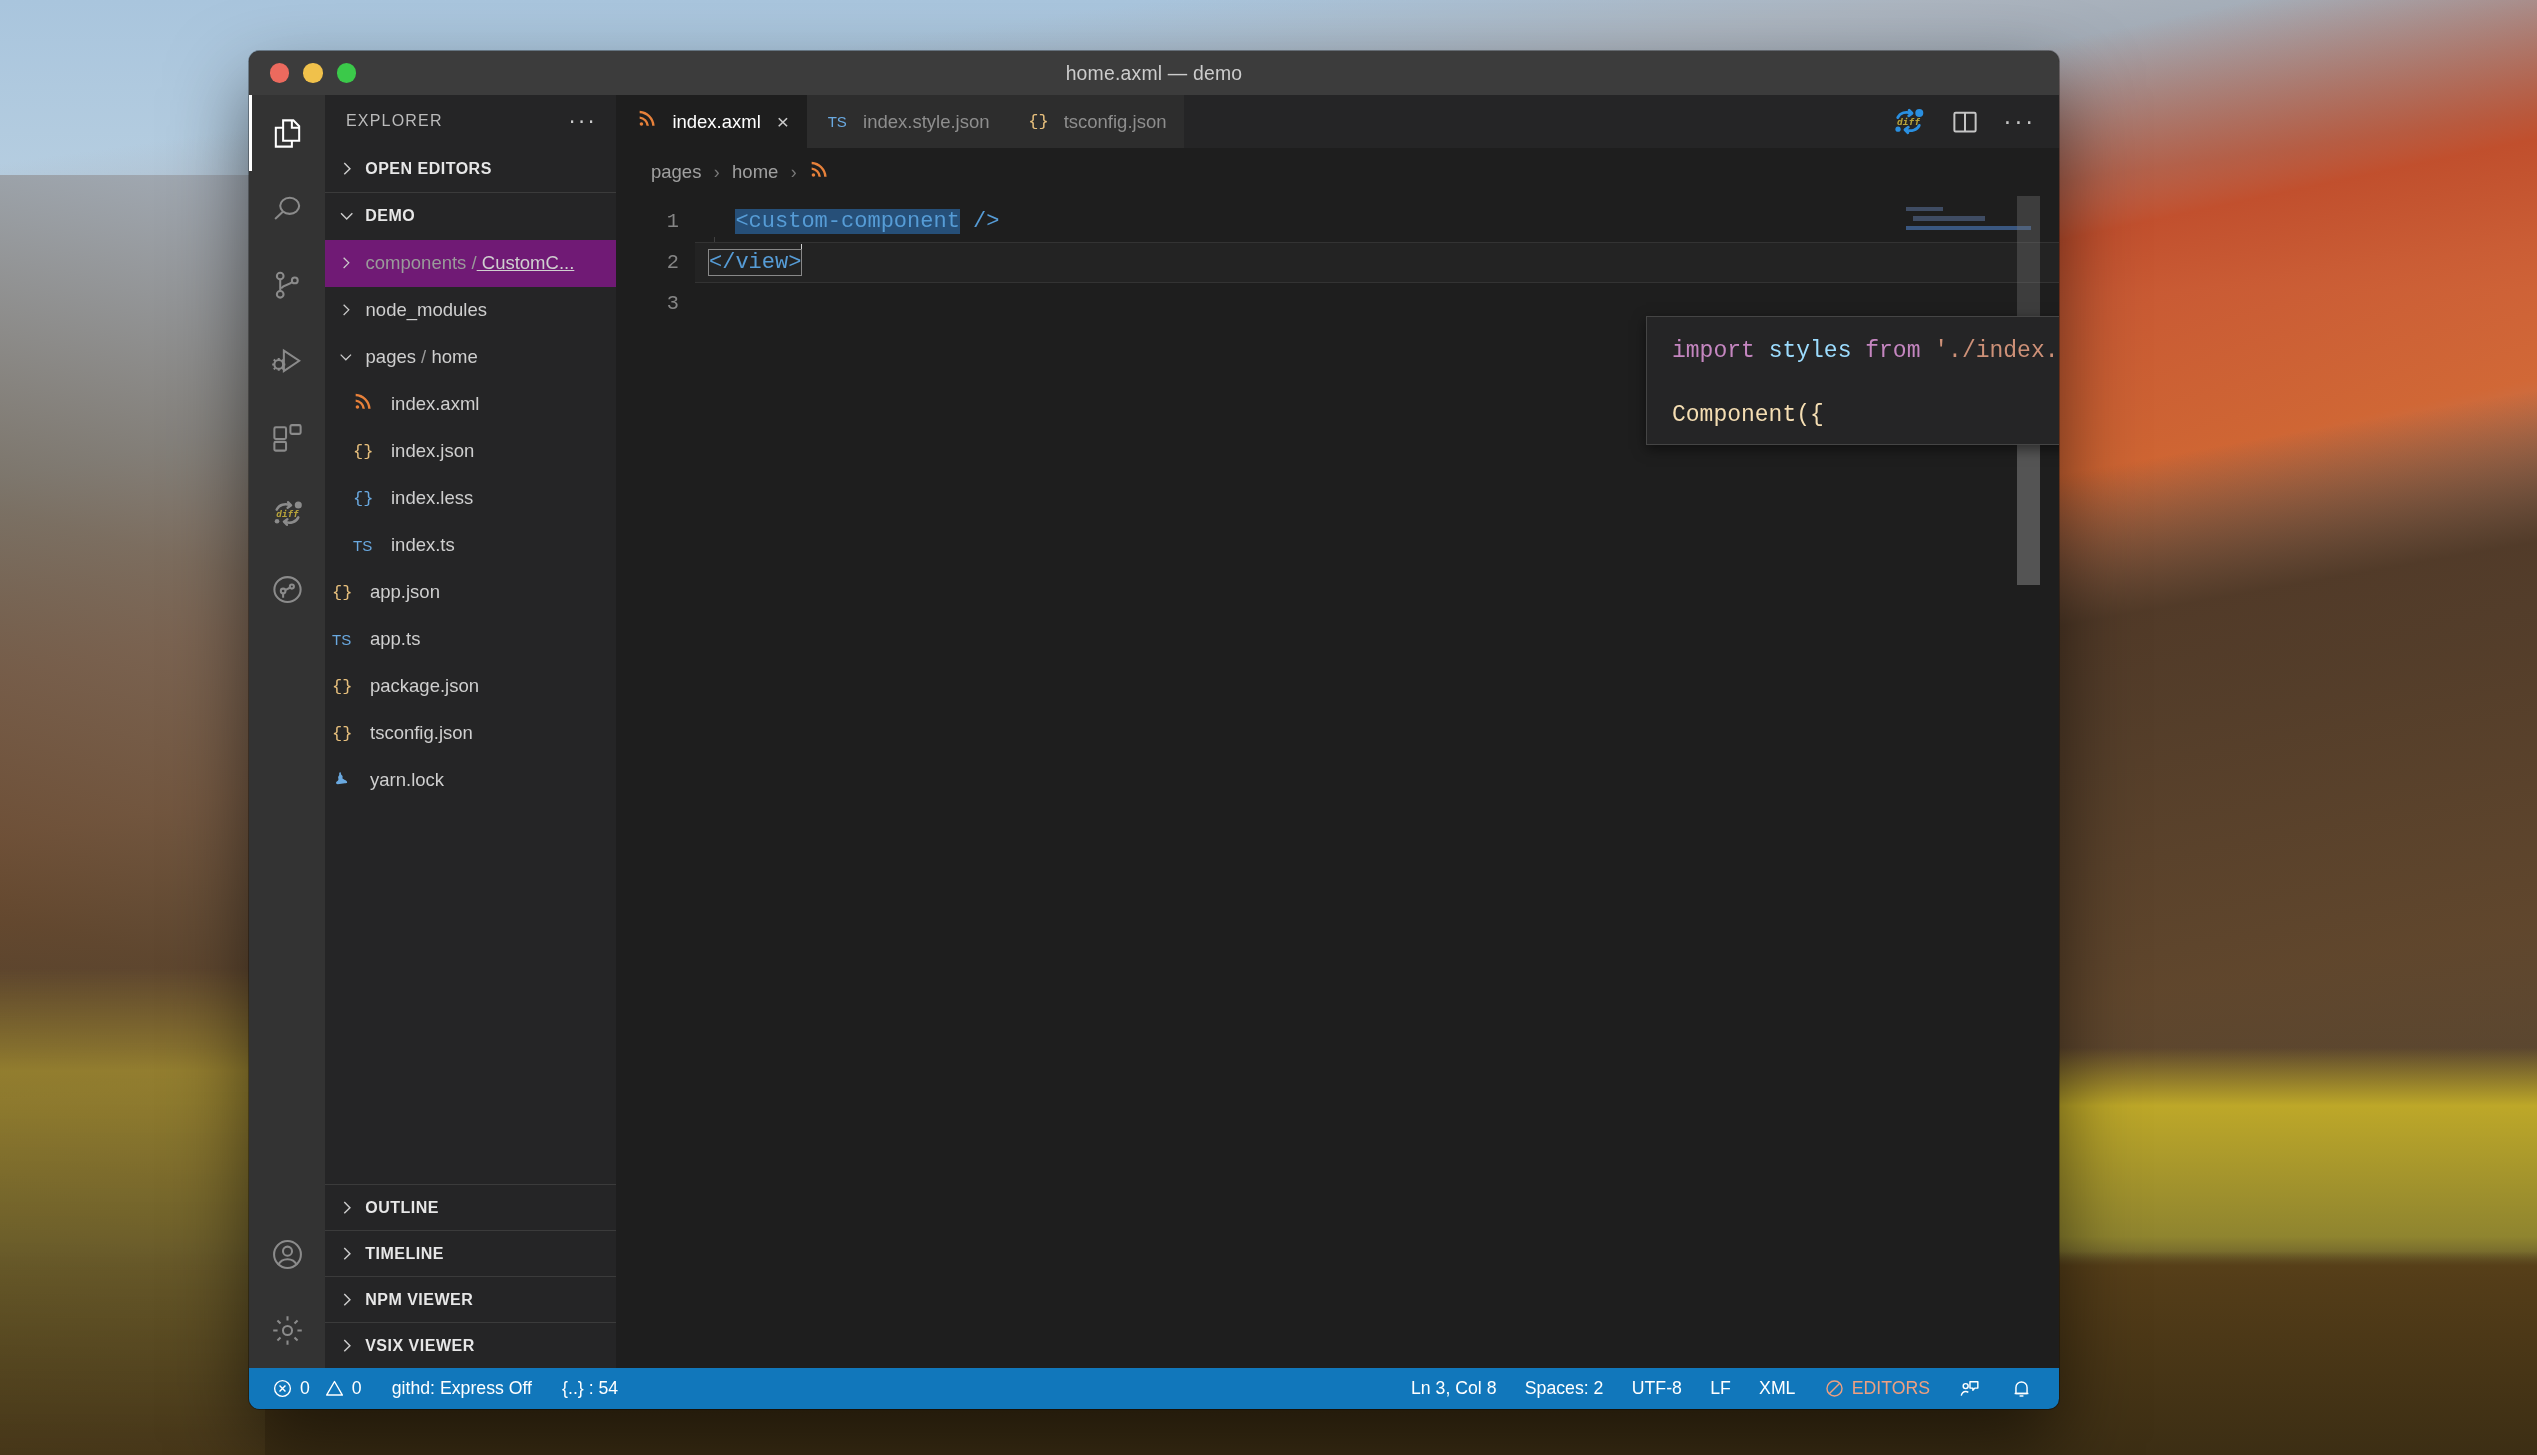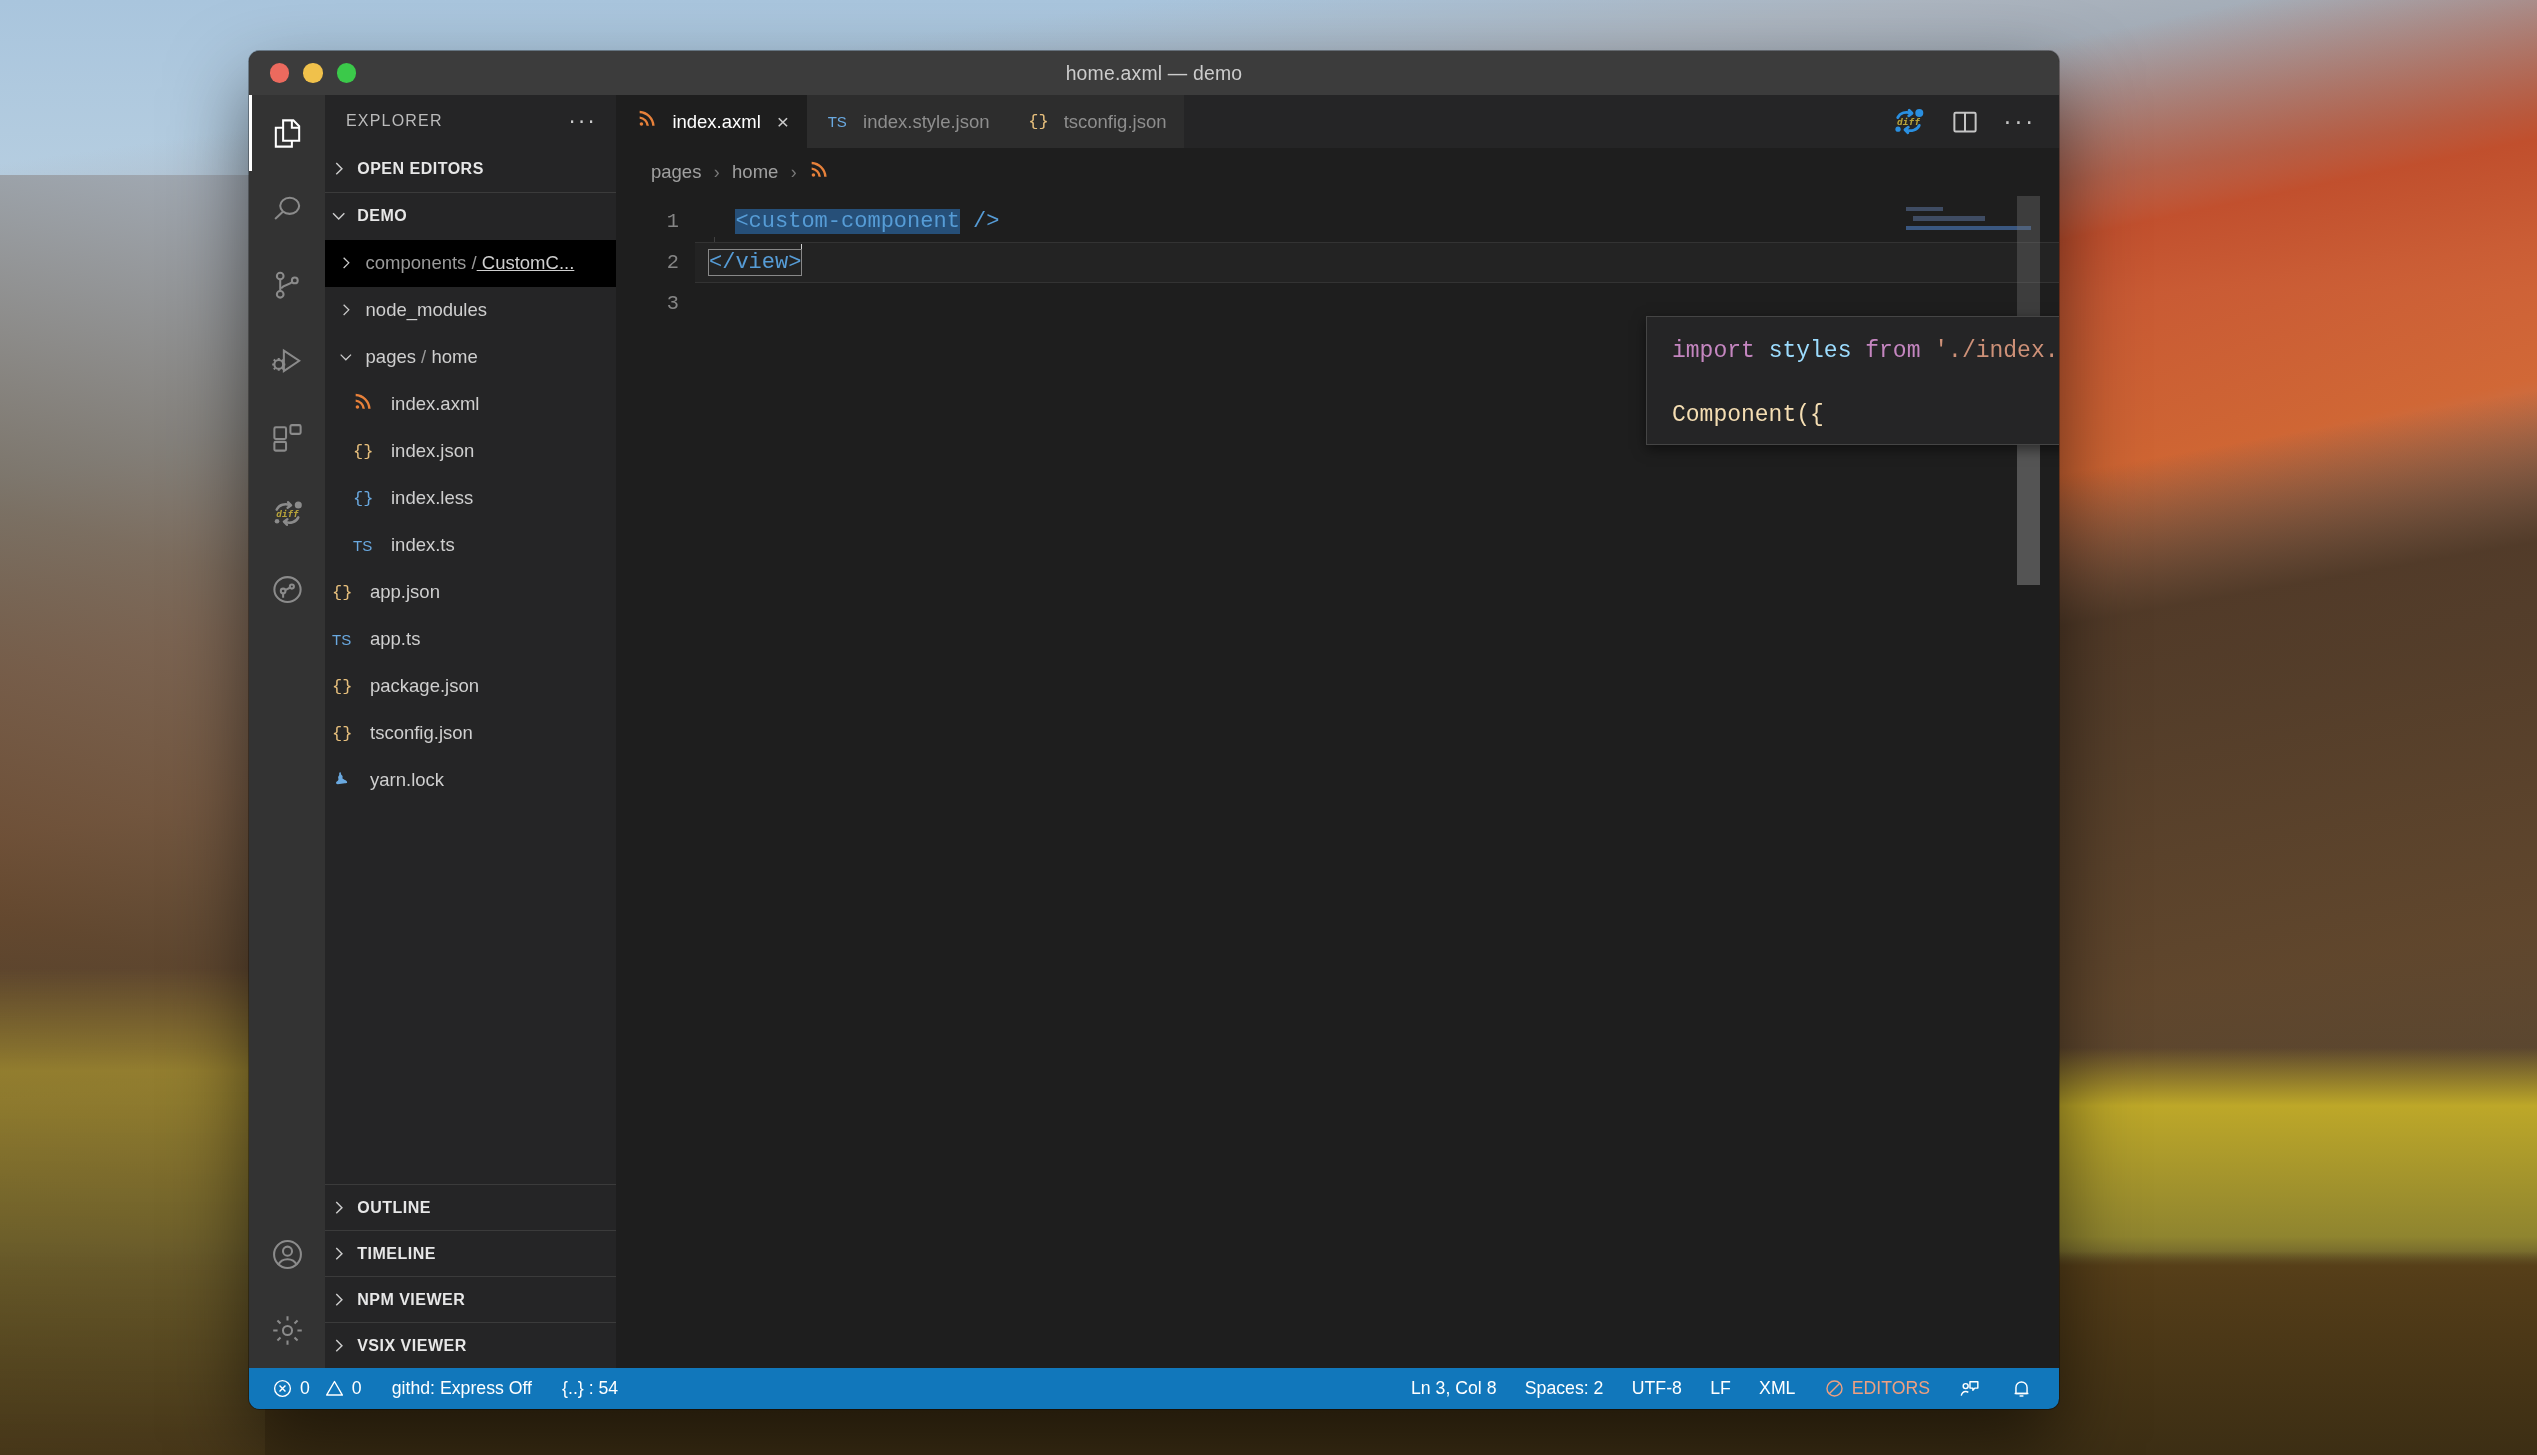--- a/index.html
+++ b/index.html
@@ -79,32 +79,32 @@
   #sidebar {
     width:291px; background:#252526; flex:0 0 auto;
     display:flex; flex-direction:column; min-height:0;
   }
   #sidebar-title {
     height:51px; display:flex; align-items:center; justify-content:space-between;
     padding:0 19.4px 0 21px; color:#bbbbbb; font-size:16px; letter-spacing:1.2px;
   }
   #sidebar-dots { color:#cccccc; font-size:23px; letter-spacing:1.8px; line-height:1; }
   .section-header {
-    height:46px; display:flex; align-items:center; gap:8.8px; padding-left:4px;
+    height:46px; display:flex; align-items:center; gap:8.8px; padding-left:12px;
     color:#e7e7e7; font-size:16px; font-weight:bold; letter-spacing:0.5px;
     border-top:0.9px solid #3b3b3b;
   }
   .section-header.first { border-top:none; }
   .chev { width:19.4px; height:19.4px; flex:0 0 auto; color:#cccccc; }
   #tree { flex:1 1 auto; overflow:hidden; padding-top:1.8px; }
   .row {
     height:47px; display:flex; align-items:center; color:#cfcfcf; font-size:18.5px;
     white-space:nowrap;
   }
-  .row.selected { background:#000000; }
+  .row.selected { background:#701a75; }
   .row .indent { display:inline-block; }
   .ficon {
     width:30px; min-width:30px; font-size:17px; margin-right:8px;
     font-family:"Liberation Mono", monospace; font-weight:normal;
   }
   .ficon.json { color:#e8c07d; }
   .ficon.less { color:#6aa9e0; }
   .ficon.ts   { color:#6aa9e0; font-size:15px; font-family:"Liberation Sans", sans-serif; }
   .ficon.axml { color:#e8813a; }
   .ficon.lock { color:#6aa9e0; }

